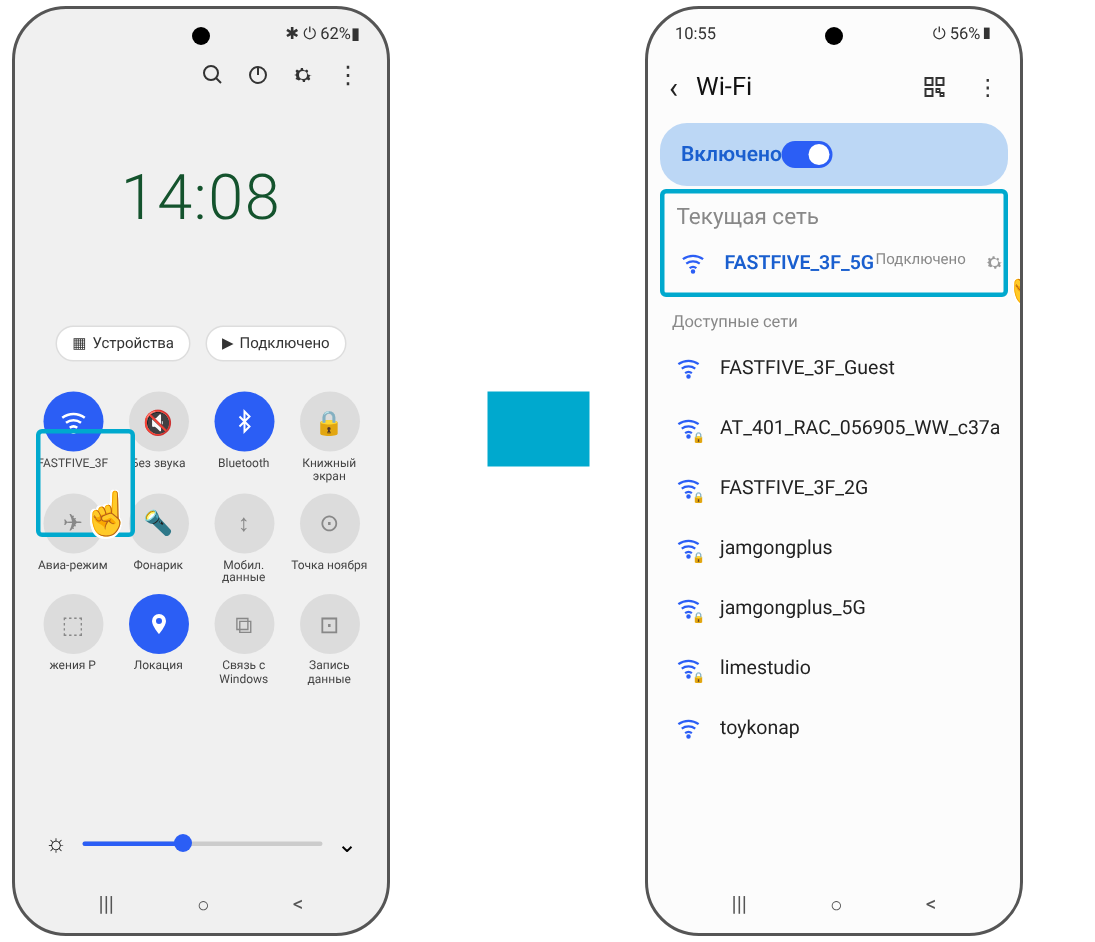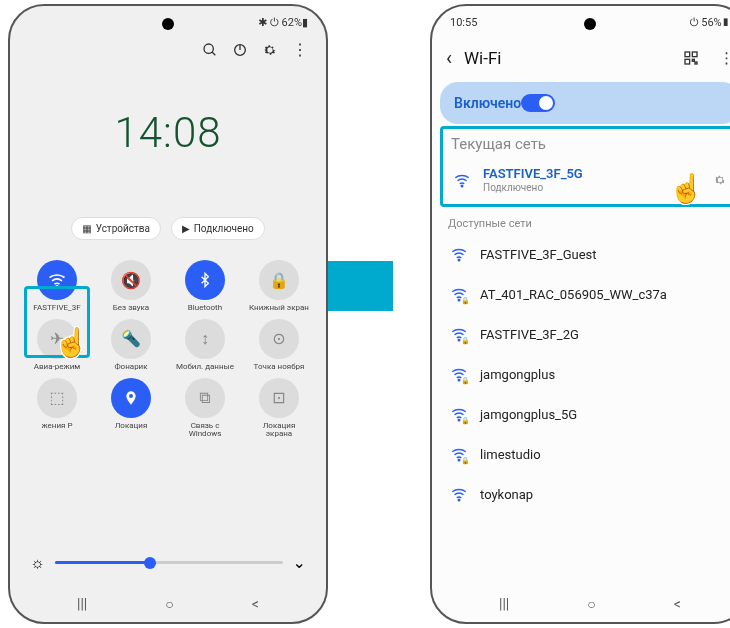--- a/index.html
+++ b/index.html
@@ -1,18 +1,18 @@
 <!DOCTYPE html>
 <html><head>
 <meta charset="utf-8">
 <style>
   *{box-sizing:border-box;margin:0;padding:0;font-family:-apple-system,Roboto,Arial,sans-serif}
   body{background:#fff;width:730px;height:628px;position:relative;overflow:hidden}
   .arrow{position:absolute;left:325px;top:261px;width:68px;height:50px;background:#00a9ce}
-  .phone{position:absolute;width:320px;height:620px;border:2px solid #555;border-radius:36px;top:4px;overflow:hidden}
+  .phone{position:absolute;width:252px;height:620px;border:2px solid #555;border-radius:36px;top:4px;overflow:hidden}
   .p1{left:8px;background:#f0f0f0}
   .p2{left:430px;background:#fcfcfc}
   .cam{position:absolute;top:12px;left:50%;transform:translateX(-50%);width:12px;height:12px;border-radius:50%;background:#000}
   .status{position:absolute;top:10px;right:18px;font-size:11px;color:#333;display:flex;gap:4px;align-items:center}
   .status2{left:18px;right:auto}
   .topicons{position:absolute;top:34px;right:18px;display:flex;gap:14px;align-items:center}
   .topicons span{font-size:16px;color:#333;cursor:pointer}
   .clock{text-align:center;margin-top:102px}
   .clock .t{font-size:42px;font-weight:300;color:#14532d;letter-spacing:1px}
   .clock .d{font-size:14px;color:#444;margin-top:2px}
@@ -41,21 +41,21 @@
   .toggle .lbl{color:#1a5fcf;font-weight:600;font-size:14px}
   .sw{width:34px;height:18px;border-radius:10px;background:#2b5ef5;position:relative}
   .sw::after{content:"";position:absolute;right:2px;top:2px;width:14px;height:14px;border-radius:50%;background:#fff}
   .sect{font-size:11px;color:#888;padding:10px 8px 4px 8px}
   .net{display:flex;align-items:center;gap:12px;padding:11px 10px;position:relative}
   .net .wi{font-size:16px;color:#2b5ef5;position:relative}
   .net .lock{position:absolute;font-size:7px;right:-2px;bottom:-2px;color:#2b5ef5}
   .net .nm{font-size:13px;color:#222}
   .net.cur .nm{color:#1a5fcf;font-weight:600}
   .net .sub{font-size:10px;color:#888}
-  .net .col{display:flex;flex-direction:column;gap:1px;flex:1}
+  .net .col{display:flex;flex-direction:row;gap:1px;flex:1}
   .gear{font-size:12px;color:#888;margin-left:auto}
   .netwrap{border:3px solid #00a9ce;border-radius:4px;margin-top:2px}
   .seclabel{font-size:15px;color:#888;padding:6px 8px 2px 8px}
   svg{display:block}
 </style>
 </head>
 <body>
 
 <div class="arrow"></div>
 
@@ -152,21 +152,21 @@
           </svg>
         </div>
         <div class="tlabel">Локация</div>
       </div>
       <div class="tile">
         <div class="circ">⧉</div>
         <div class="tlabel">Связь с Windows</div>
       </div>
       <div class="tile">
         <div class="circ">⊡</div>
-        <div class="tlabel">Локация экрана</div>
+        <div class="tlabel">Запись данные</div>
       </div>
     </div>
   <div class="hl1" style="left:14px;top:280px;width:66px;height:72px"></div>
   <div class="pointer" style="left:44px;top:320px">☝</div>
   <div class="slider">
     <span>☼</span>
     <div class="track">
         <div class="fill"></div>
         <div class="thumb"></div>
       </div>

